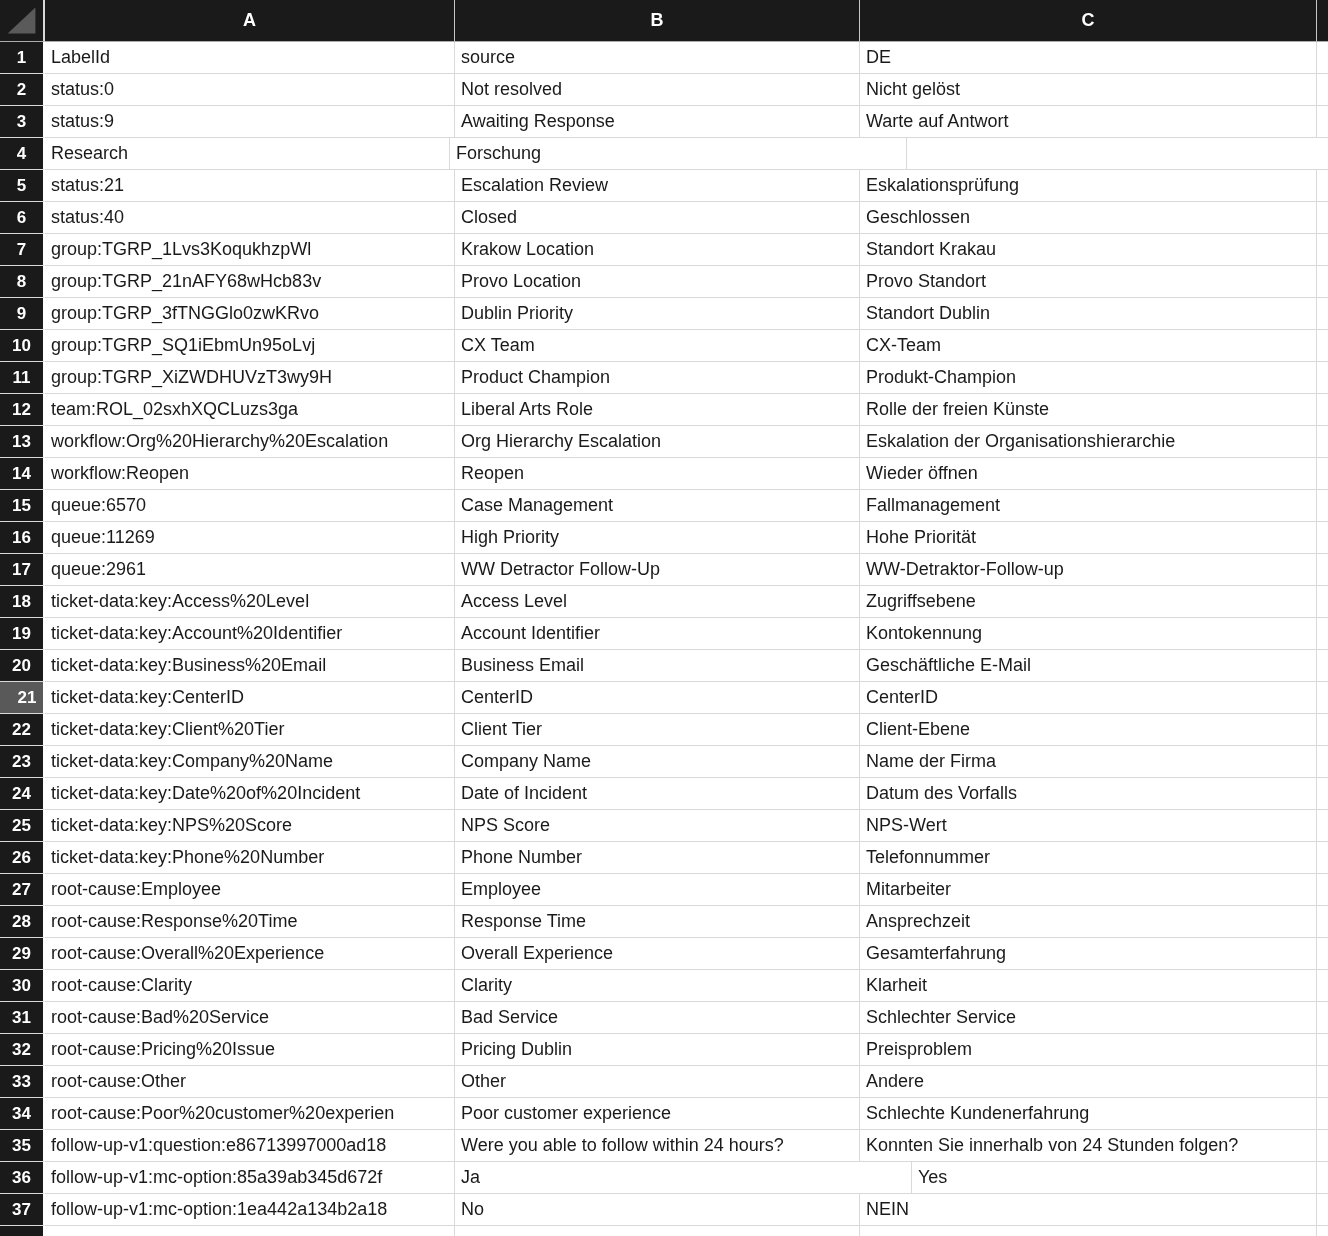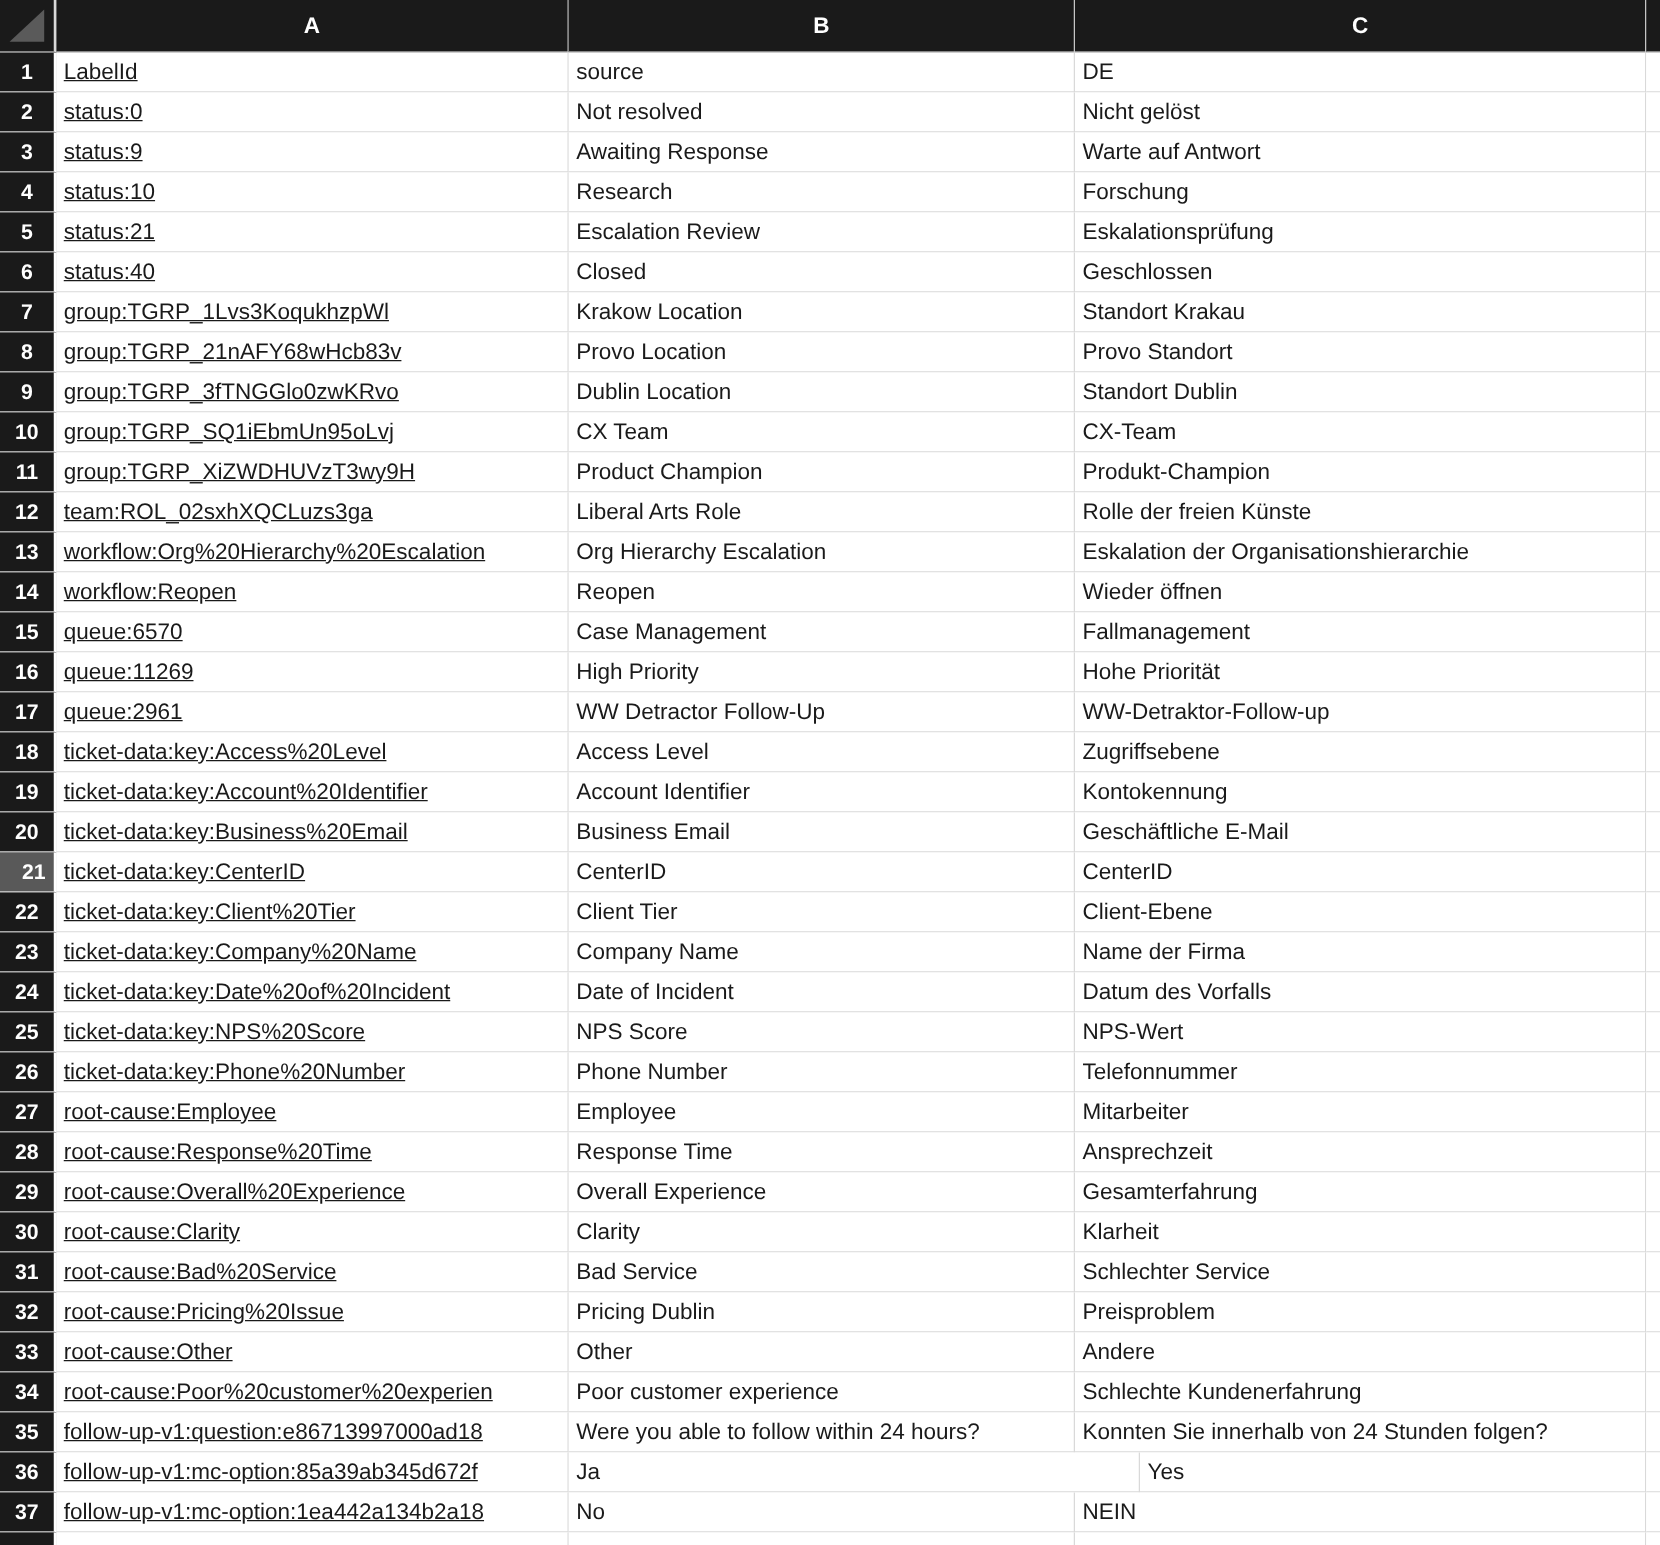--- a/index.html
+++ b/index.html
@@ -48,21 +48,21 @@
     color: var(--cell-text, #1a1a1a);
     border-right: 1px solid #d9d9d9;
     border-bottom: 1px solid #d9d9d9;
     font-size: 18px;
     line-height: 31px;
     padding-left: 6px;
     white-space: nowrap;
     overflow: hidden;
     flex: none;
   }
-  .cell-a { width: 410px; text-decoration: underline; }
+  .cell-a { width: 410px; }
   .cell-b { width: 405px; }
   .cell-c { width: 457px; }
   .cell-d { flex: 1; border-right: none; padding-left: 0; }
 </style>
 </head>
 <body>
 
 <div class="sheet">
   <div class="hdr">
     <div class="corner">
@@ -95,21 +95,20 @@
   <div class="row">
     <div class="rownum">3</div>
     <div class="cell cell-a">status:9</div>
     <div class="cell cell-b">Awaiting Response</div>
     <div class="cell cell-c">Warte auf Antwort</div>
     <div class="cell cell-d"></div>
   </div>
 
   <div class="row">
     <div class="rownum">4</div>
-    <div class="cell cell-a">status:10</div>
     <div class="cell cell-b">Research</div>
     <div class="cell cell-c">Forschung</div>
     <div class="cell cell-d"></div>
   </div>
 
   <div class="row">
     <div class="rownum">5</div>
     <div class="cell cell-a">status:21</div>
     <div class="cell cell-b">Escalation Review</div>
     <div class="cell cell-c">Eskalationsprüfung</div>
@@ -136,21 +135,21 @@
     <div class="rownum">8</div>
     <div class="cell cell-a">group:TGRP_21nAFY68wHcb83v</div>
     <div class="cell cell-b">Provo Location</div>
     <div class="cell cell-c">Provo Standort</div>
     <div class="cell cell-d"></div>
   </div>
 
   <div class="row">
     <div class="rownum">9</div>
     <div class="cell cell-a">group:TGRP_3fTNGGlo0zwKRvo</div>
-    <div class="cell cell-b">Dublin Location</div>
+    <div class="cell cell-b">Dublin Priority</div>
     <div class="cell cell-c">Standort Dublin</div>
     <div class="cell cell-d"></div>
   </div>
 
   <div class="row">
     <div class="rownum">10</div>
     <div class="cell cell-a">group:TGRP_SQ1iEbmUn95oLvj</div>
     <div class="cell cell-b">CX Team</div>
     <div class="cell cell-c">CX-Team</div>
     <div class="cell cell-d"></div>

